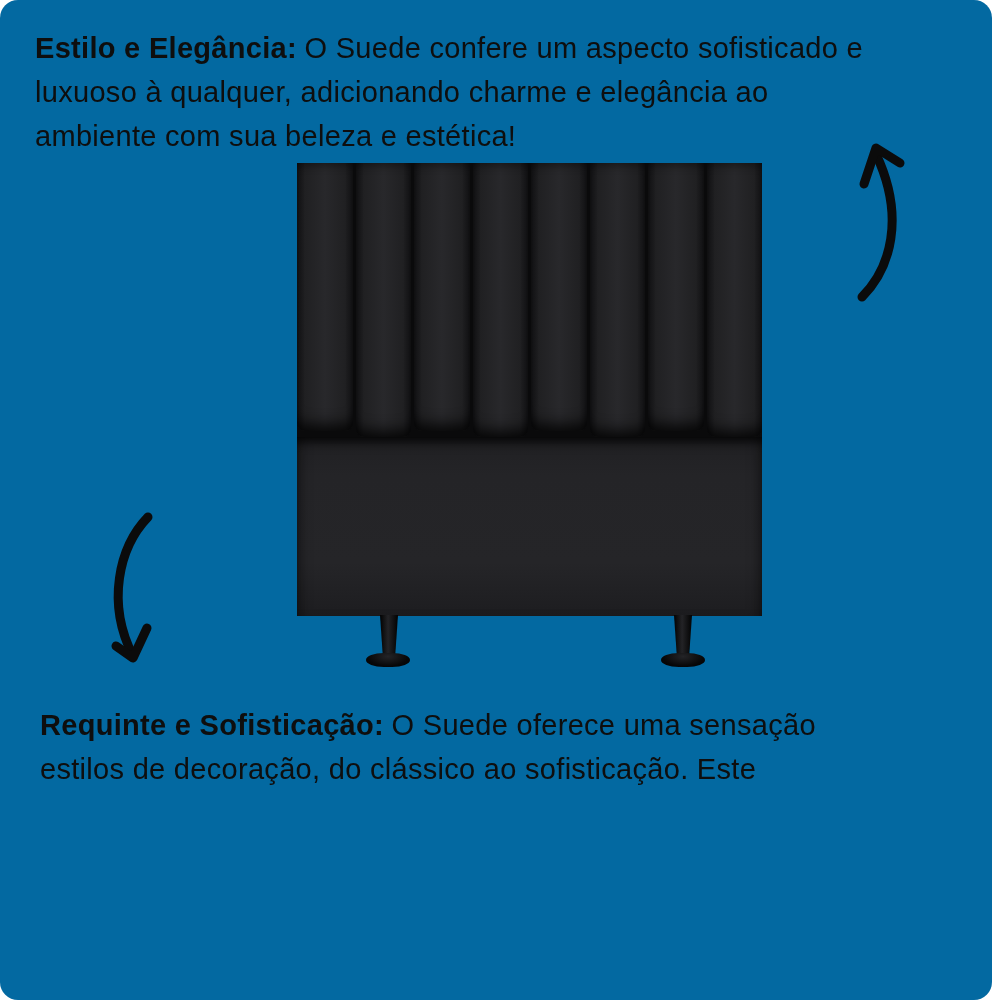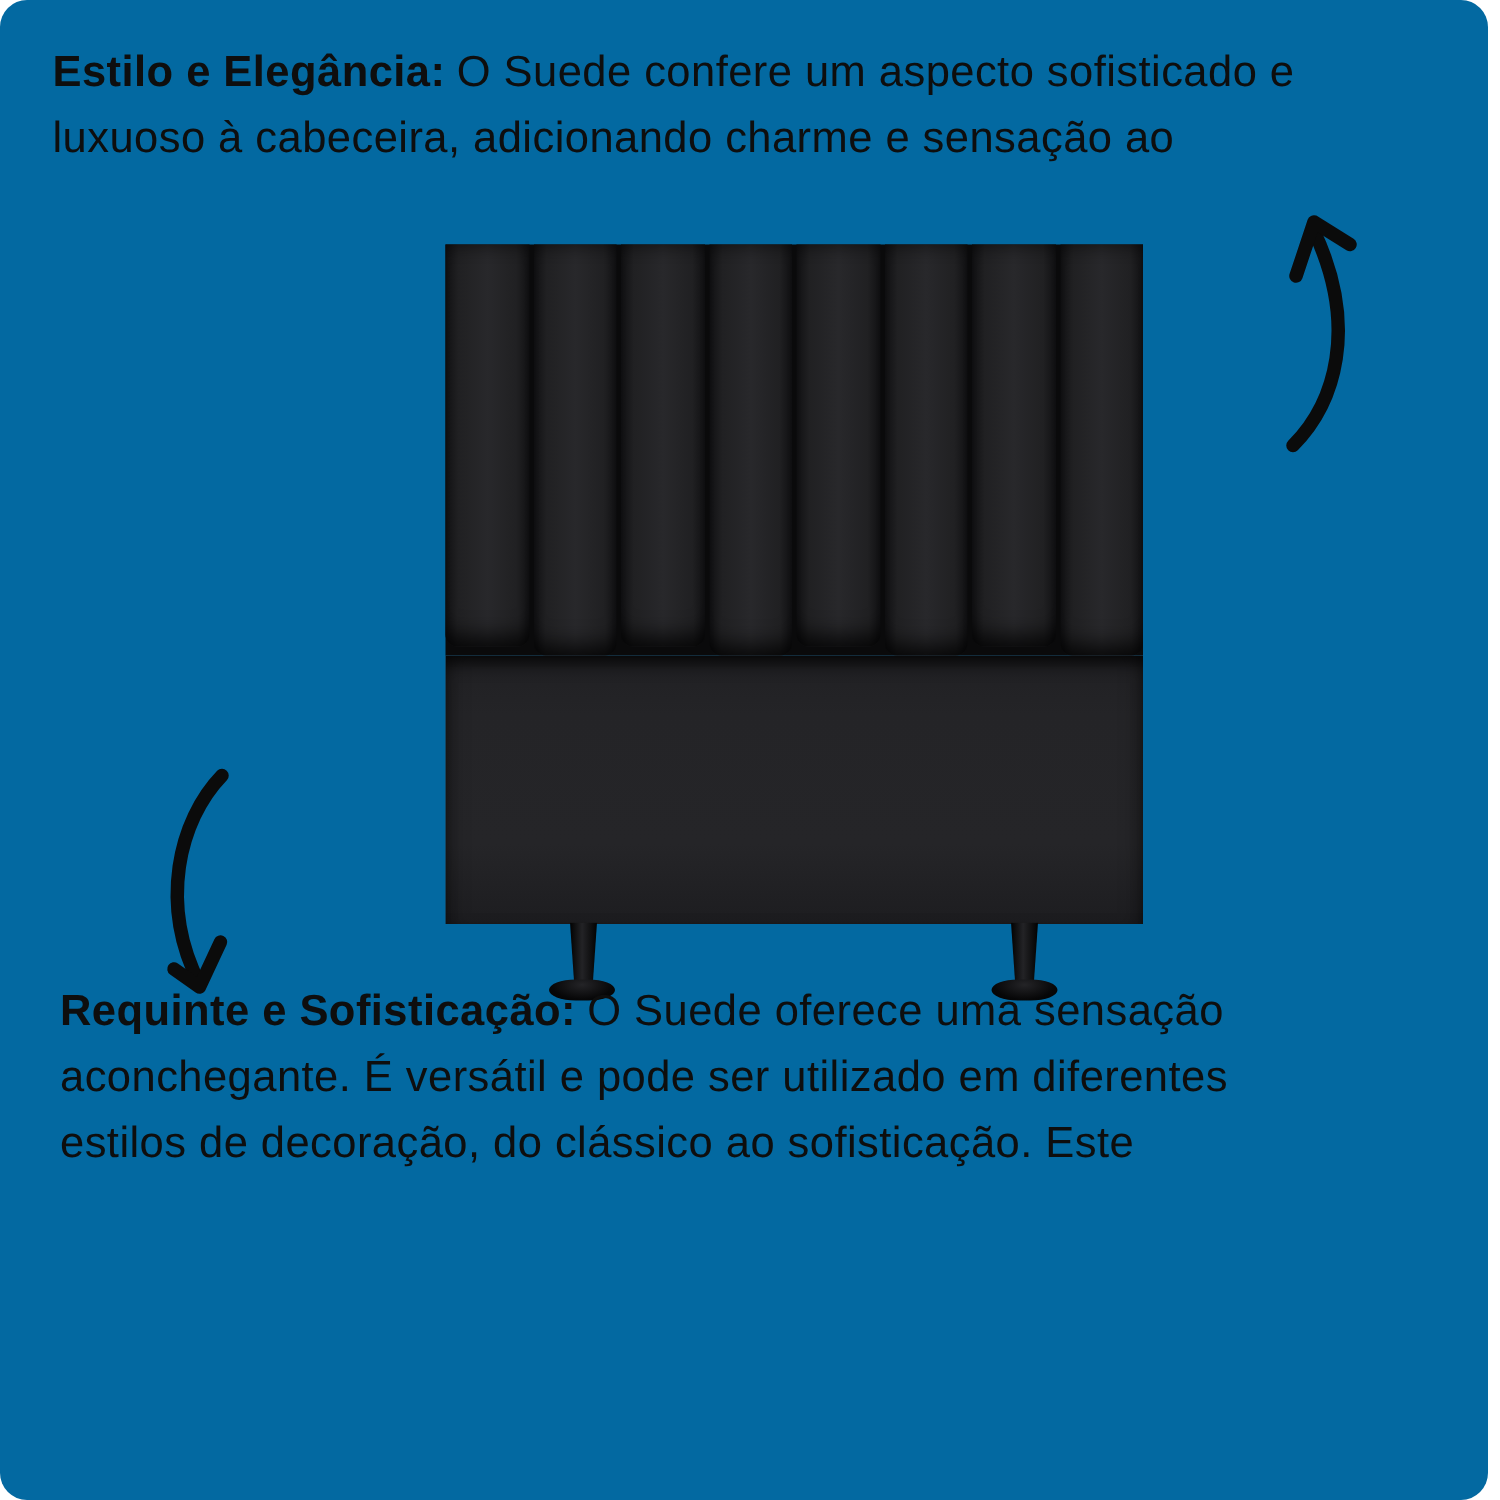--- a/index.html
+++ b/index.html
@@ -4,21 +4,21 @@
 <style>
   html,body{margin:0;padding:0;background:#ffffff;}
   .canvas{
     position:relative;width:992px;height:1000px;background:#0369a1;
     font-family:"Liberation Sans", sans-serif;color:#0e0e0e;overflow:hidden;border-radius:18px;
   }
   .para{position:absolute;font-size:29px;line-height:44px;letter-spacing:0.3px;color:#0e0e0e;}
   .para .line{white-space:nowrap;}
   .bold{font-weight:700;margin-right:0.26em;}
   .top-para{left:35px;top:26px;}
-  .bottom-para{left:40px;top:652px;}
+  .bottom-para{left:40px;top:703px;}
 
   
   .headboard{position:absolute;left:297px;top:163px;width:465px;height:505px;}
   .panels{
     position:absolute;left:0;top:0;width:465px;height:274px;
     display:flex;gap:3px;background:#0a0a0b;
   }
   .panel{
     flex:1;height:268px;
     background:linear-gradient(90deg,#111113 0%,#202022 14%,#28282b 50%,#202022 86%,#111113 100%);
@@ -54,21 +54,22 @@
 </style>
 </head>
 <body>
 
 <div class="canvas">
 
   <div class="para top-para">
     <div class="line">
       <span class="bold">Estilo e Elegância:</span><span>O Suede confere um aspecto sofisticado e</span>
     </div>
-    <div class="line">luxuoso à cabeceira, adicionando charme e sensação ao</div>
+    <div class="line">luxuoso à qualquer, adicionando charme e elegância ao</div>
+    <div class="line">ambiente com sua beleza e estética!</div>
   </div>
 
   <div class="headboard">
     <div class="panels">
         <div class="panel"></div>
         <div class="panel"></div>
         <div class="panel"></div>
         <div class="panel"></div>
         <div class="panel"></div>
         <div class="panel"></div>
@@ -89,17 +90,16 @@
 
   <svg class="arrow arrow-down" viewBox="0 0 62 165" xmlns="http://www.w3.org/2000/svg">
     <path d="M50,12 C21,42 8,98 35,151" stroke-width="9"></path>
     <path d="M18,141 L35,153 L49,123" stroke-width="9"></path>
   </svg>
 
   <div class="para bottom-para">
     <div class="line">
       <span class="bold">Requinte e Sofisticação:</span><span>O Suede oferece uma sensação</span>
     </div>
-    <div class="line">aconchegante. É versátil e pode ser utilizado em diferentes</div>
     <div class="line">estilos de decoração, do clássico ao sofisticação. Este</div>
   </div>
 
 </div>
 
 </body></html>

